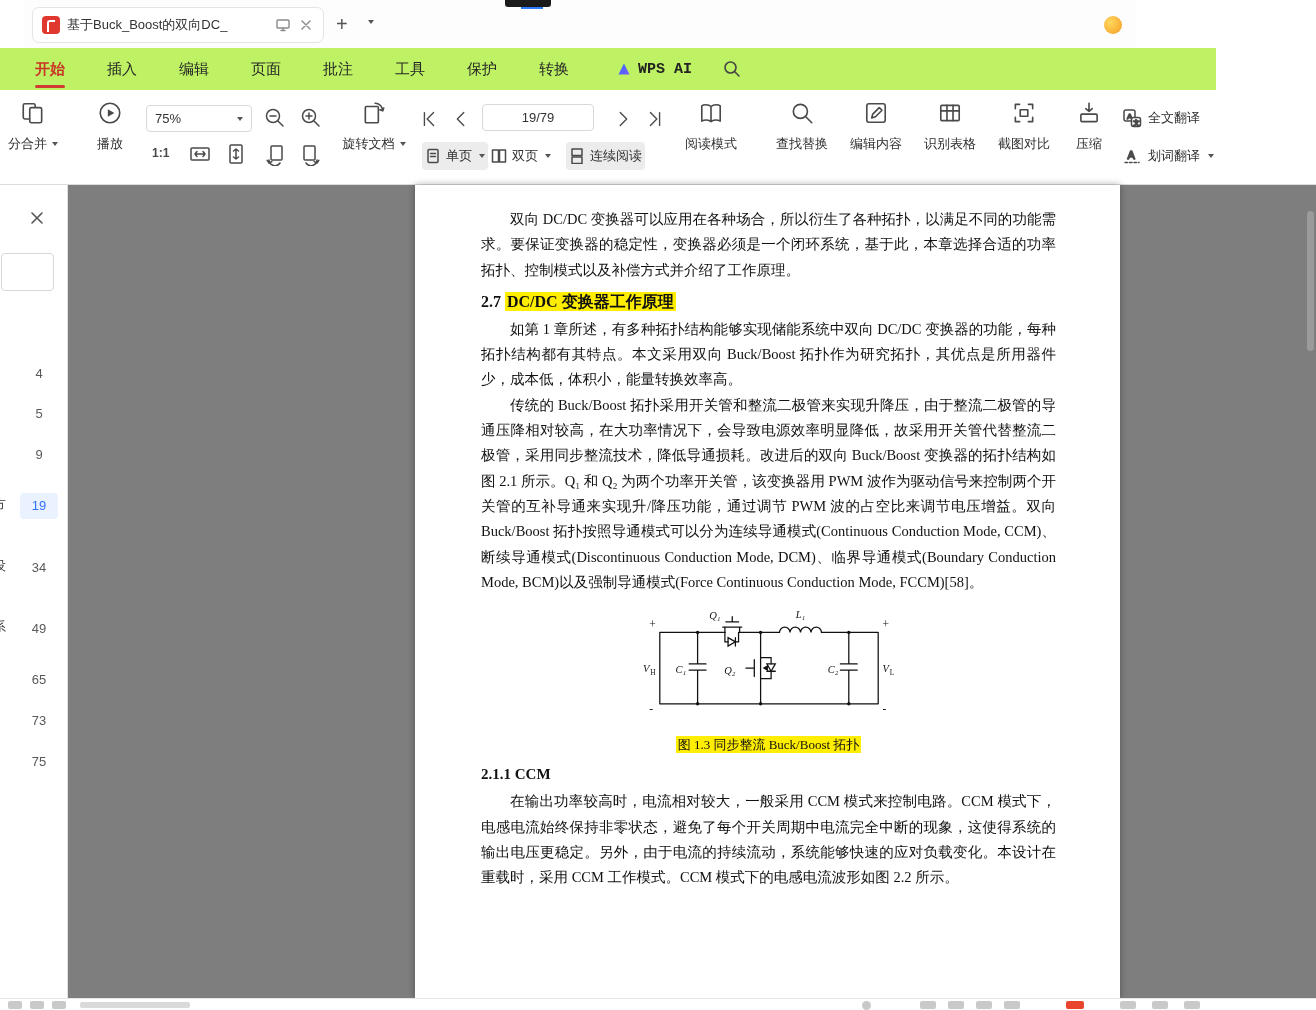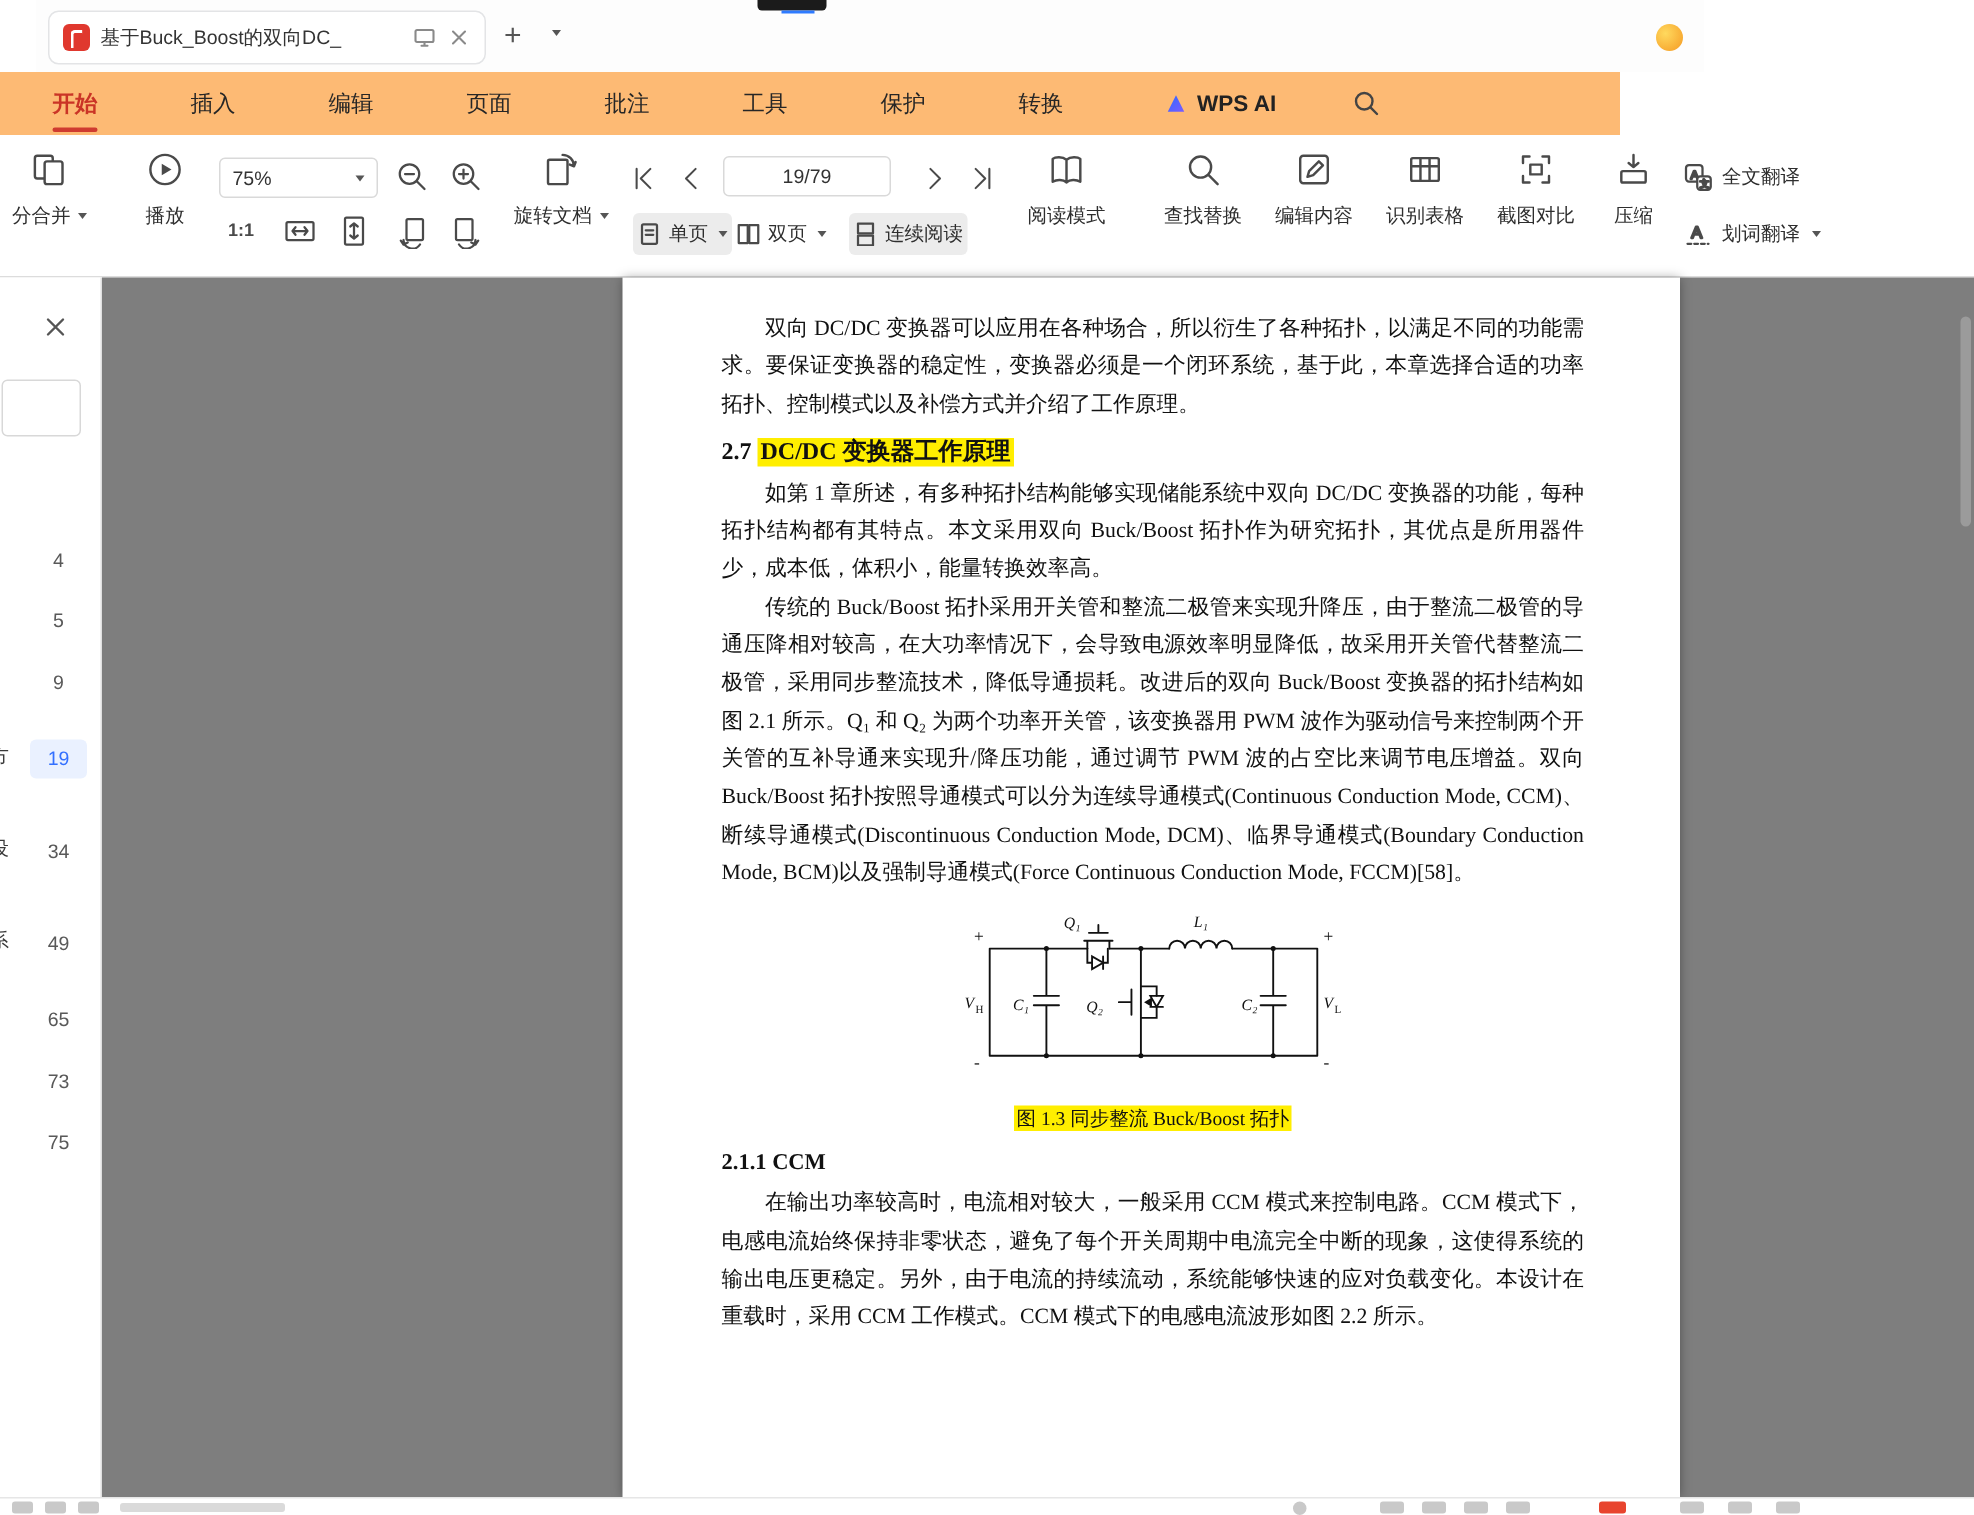--- a/index.html
+++ b/index.html
@@ -17,30 +17,30 @@
   .mini-ic{width:16px;height:16px;flex:0 0 16px;}
   .mini-ic svg{stroke:#8a8a8a;fill:none;stroke-width:1.4;stroke-linecap:round;}
   .newtab{position:absolute;left:312px;top:14px;font-size:20px;line-height:20px;color:#555;cursor:pointer;}
   .tab-chev{position:absolute;left:342px;top:20px;}
   .artifact{position:absolute;left:481px;top:0;width:46px;height:7px;background:#1b1b1b;border-radius:0 0 3px 3px;}
   .artifact-line{position:absolute;left:497px;top:7px;width:22px;height:2px;background:#2f7bff;}
   .promo{position:absolute;right:14px;top:16px;width:18px;height:18px;border-radius:50%;
     background:radial-gradient(circle at 35% 35%,#ffd95e,#f59a23);cursor:pointer;}
 
   
-  .menubar{position:absolute;left:0;top:48px;width:1080px;height:42px;background:#fdba74;
-    display:flex;align-items:center;gap:20px;}
+  .menubar{position:absolute;left:0;top:48px;width:1216px;height:42px;background:#bef264;
+    display:flex;align-items:center;}
   .menu-item{position:relative;padding:0 21px;font-size:15px;color:#262626;cursor:pointer;height:42px;
     display:flex;align-items:center;}
   .menu-item.first{margin-left:14px;}
   .menu-item.active{color:#ca3426;font-weight:700;}
   .menu-item.active::after{content:"";position:absolute;left:50%;transform:translateX(-50%);
     bottom:2px;width:30px;height:3px;border-radius:2px;background:#cf3b30;}
   .ai-item{display:flex;align-items:center;gap:6px;margin-left:26px;font-size:15px;font-weight:600;
-    color:#222;cursor:pointer;}
+    color:#222;cursor:pointer;font-family:Liberation Mono, monospace;}
   .menu-search{margin-left:30px;width:20px;height:20px;cursor:pointer;}
   .menu-search svg{stroke:#444;fill:none;stroke-width:1.6;stroke-linecap:round;}
 
   
   .toolbar{position:absolute;left:0;top:90px;width:1316px;height:95px;background:#fff;
     border-bottom:1px solid #dcdcdc;}
   .ic svg{stroke:#4a4a4a;fill:none;stroke-width:1.5;stroke-linecap:round;stroke-linejoin:round;}
   .vbtn{position:absolute;top:10px;display:flex;flex-direction:column;align-items:center;gap:9px;
     font-size:13px;color:#2e2e2e;cursor:pointer;}
   .vbtn .ic{width:26px;height:26px;}

